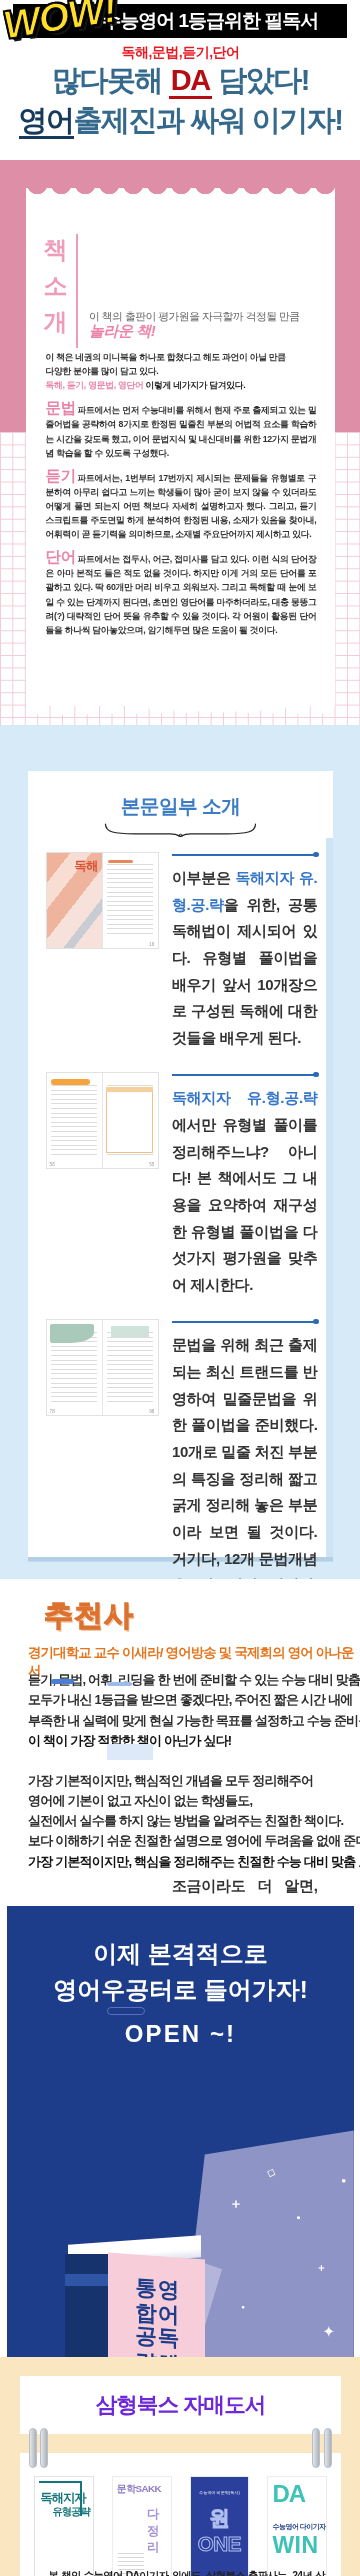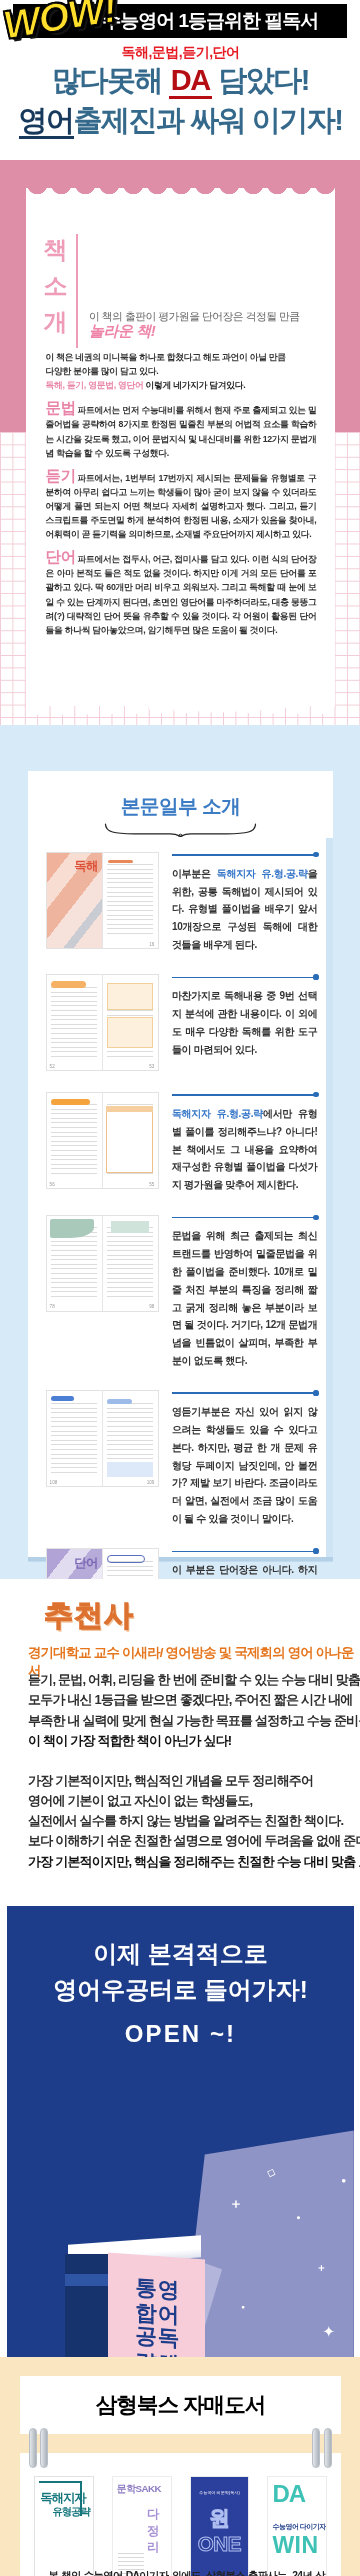--- a/index.html
+++ b/index.html
@@ -89,21 +89,21 @@
   .t5 .half.l::before{content:"";position:absolute;top:5%;left:9%;width:40%;height:5.2px;background:#4a7fd4;border-radius:2.6px;z-index:1;}
   .t5 .half.r::before{content:"";position:absolute;top:8%;left:9%;width:45%;height:4.6px;background:#9dbbe8;border-radius:2.6px;z-index:1;}
   .t5 .half.r::after{content:"";position:absolute;bottom:10%;left:9%;right:9%;height:16%;background:#dde9f8;z-index:1;}
   
   .t6 .half.l{background:linear-gradient(128deg,#b1a3d6 0 18%,#e2dcf0 18% 34%,#b7abd9 34% 52%,#eeebf6 52% 70%,#cac9d6 70% 78%,#eeebf6 78%);}
   .t6 .cover-label{color:#7b68b5;}
   .t6 .half.r::before{content:"";position:absolute;top:6%;left:9%;right:22%;height:6.2px;border:1px solid #5a6fc0;border-radius:4.1px;z-index:1;}
   .item-text{flex:1;min-width:0;}
   .rule{position:relative;height:1.5px;background:#2a6cb8;margin:2.1px 0 9.3px 0;}
   .rule::after{content:"";position:absolute;right:-1px;top:-2.1px;width:5.2px;height:5.2px;border-radius:50%;background:#2a6cb8;}
-  .item-text p{margin:0;font-size:10px;line-height:1.78;color:#333;font-weight:600;
+  .item-text p{margin:0;font-size:15px;line-height:1.78;color:#333;font-weight:600;
     letter-spacing:-0.3px;text-align:justify;}
   .book-link{color:#3576c8;font-weight:800;}
 
   
   .sec-rec{top:1579px;height:291px;background:#fff;}
   .rec-title{position:absolute;left:44px;top:16.5px;font-size:29px;font-weight:900;letter-spacing:1px;
     color:#fff;-webkit-text-stroke:1.3px #dd7230;text-shadow:1.5px 1.5px 0 #f2c7a2;}
   .rec-author{position:absolute;left:28px;top:65px;font-size:13.4px;font-weight:900;color:#e5761e;letter-spacing:-0.8px;}
   .rec-body{position:absolute;left:28px;top:91px;right:11.3px;}
   .rec-body p{margin:0;font-size:13px;line-height:1.56;color:#2e2e2e;font-weight:600;letter-spacing:-0.8px;white-space:nowrap;}
@@ -137,21 +137,21 @@
   .cf5{left:201px;top:443px;font-size:12.4px;letter-spacing:-1px;}
   .cf6{left:289px;top:307px;font-size:7.2px;}
   .cf7{left:334px;top:270px;font-size:8.2px;}
   .cf8{left:234px;top:397px;font-size:6.2px;color:#c8c9e6;}
   .cf9{left:273px;top:453px;font-size:11.3px;color:#d9d9ef;}
 
   
   .sec-sister{top:2357px;height:348px;background:#fbe6c2;}
   .sister-title-panel{position:absolute;left:19.6px;right:19.6px;top:18.5px;height:58px;background:#fff;}
   .sister-title{display:block;text-align:center;line-height:58px;font-size:21.6px;font-weight:900;
-    color:#000000;letter-spacing:-1px;}
+    color:#6d28d9;letter-spacing:-1px;}
   .ring{position:absolute;top:71px;width:5.7px;height:38px;border-radius:5.2px;
     background:linear-gradient(90deg,#e3e7eb,#aab1b8);border:1px solid #b9bfc6;z-index:3;}
   .ring.r1{left:29px;} .ring.r2{left:40px;} .ring.r3{left:312px;} .ring.r4{left:324px;}
   .sister-content{position:absolute;left:19.6px;right:19.6px;top:96px;bottom:7.2px;background:#fff;}
   .covers-row{position:absolute;top:23px;left:14.4px;right:14.4px;height:118px;display:flex;gap:18px;}
   .cover{position:relative;flex:1;background:#fff;border:0.5px solid #ececec;overflow:hidden;}
   .cover.c1{border-color:#e2e2e2;}
   .c1-frame{position:absolute;top:3.6px;left:3.6px;right:10.3px;height:33px;
     border-top:2.6px solid #14767c;border-right:2.6px solid #14767c;}
   .c1-t1{position:absolute;top:13.4px;left:5.2px;font-size:12.4px;font-weight:900;color:#14767c;letter-spacing:-1px;}
@@ -193,21 +193,21 @@
     <div class="pink-top"></div>
     <div class="grid-bottom"></div>
     <div class="intro-card">
       <div class="scallop-top"></div>
       <div class="intro-label">
         <div>책</div>
         <div>소</div>
         <div>개</div>
       </div>
       <div class="intro-vline"></div>
-      <div class="intro-tagline">이 책의 출판이 평가원을 단어장은 걱정될 만큼</div>
+      <div class="intro-tagline">이 책의 출판이 평가원을 자극할까 걱정될 만큼</div>
       <div class="intro-tagline-strong">놀라운 책!</div>
       <div class="intro-body">
         <p>
           <span>이 책은 네권의 미니북을 하나로 합쳤다고 해도 과언이 아닐 만큼</span><br>
           <span>다양한 분야를 많이 담고 있다.</span><br>
           <span class="pink-inline">독해, 듣기, 영문법, 영단어</span><span class="dark-bold"> 이렇게 네가지가 담겨있다.</span>
         </p>
         <p><span class="lead-word">문법</span><span>파트에서는 먼저 수능대비를 위해서 현재 주로 출제되고 있는 밑줄어법을 공략하여 8가지로 한정된 밑줄친 부분의 어법적 요소를 학습하는 시간을 갖도록 했고, 이어 문법지식 및 내신대비를 위한 12가지 문법개념 학습을 할 수 있도록 구성했다.</span></p>
         <p><span class="lead-word">듣기</span><span>파트에서는, 1번부터 17번까지 제시되는 문제들을 유형별로 구분하여 아무리 쉽다고 느끼는 학생들이 많아 굳이 보지 않을 수 있더라도 어떻게 풀면 되는지 어떤 책보다 자세히 설명하고자 했다. 그리고, 듣기 스크립트를 주도면밀 하게 분석하여 한정된 내용, 소재가 있음을 찾아내, 어휘력이 곧 듣기력을 의미하므로, 소재별 주요단어까지 제시하고 있다.</span></p>
         <p><span class="lead-word">단어</span><span>파트에서는 접두사, 어근, 접미사를 담고 있다. 이런 식의 단어장은 아마 본적도 들은 적도 없을 것이다. 하지만 이게 거의 모든 단어를 포괄하고 있다. 딱 60개만 머리 비우고 외워보자. 그리고 독해할 때 눈에 보일 수 있는 단계까지 된다면, 초면인 영단어를 마주하더라도, 대충 뭉뚱그려(?) 대략적인 단어 뜻을 유추할 수 있을 것이다. 각 어원이 활용된 단어들을 하나씩 담아놓았으며, 암기해두면 많은 도움이 될 것이다.</span></p>
@@ -237,36 +237,20 @@
               </div>
             <span class="pg pg-l"></span>
             <span class="pg pg-r">16</span>
           </div>
           <div class="item-text">
             <div class="rule"></div>
             <p><span>이부분은 </span><span class="book-link">독해지자 유.형.공.략</span><span>을 위한, 공통 독해법이 제시되어 있다. 유형별 풀이법을 배우기 앞서 10개장으로 구성된 독해에 대한 것들을 배우게 된다.</span></p>
           </div>
         </div>
 
-        <div class="show-item">
-          <div class="thumb t2">
-            <div class="half l">
-                <div class="tx"></div>
-              </div>
-            <div class="half r">
-                <div class="tx"></div>
-              </div>
-            <span class="pg pg-l">52</span>
-            <span class="pg pg-r">53</span>
-          </div>
-          <div class="item-text">
-            <div class="rule"></div>
-            <p><span></span><span class="book-link"></span><span>마찬가지로 독해내용 중 9번 선택지 분석에 관한 내용이다. 이 외에도 매우 다양한 독해를 위한 도구들이 마련되어 있다.</span></p>
-          </div>
-        </div>
 
         <div class="show-item">
           <div class="thumb t3">
             <div class="half l">
                 <div class="tx"></div>
               </div>
             <div class="half r">
                 <div class="tx"></div>
               </div>
             <span class="pg pg-l">56</span>

